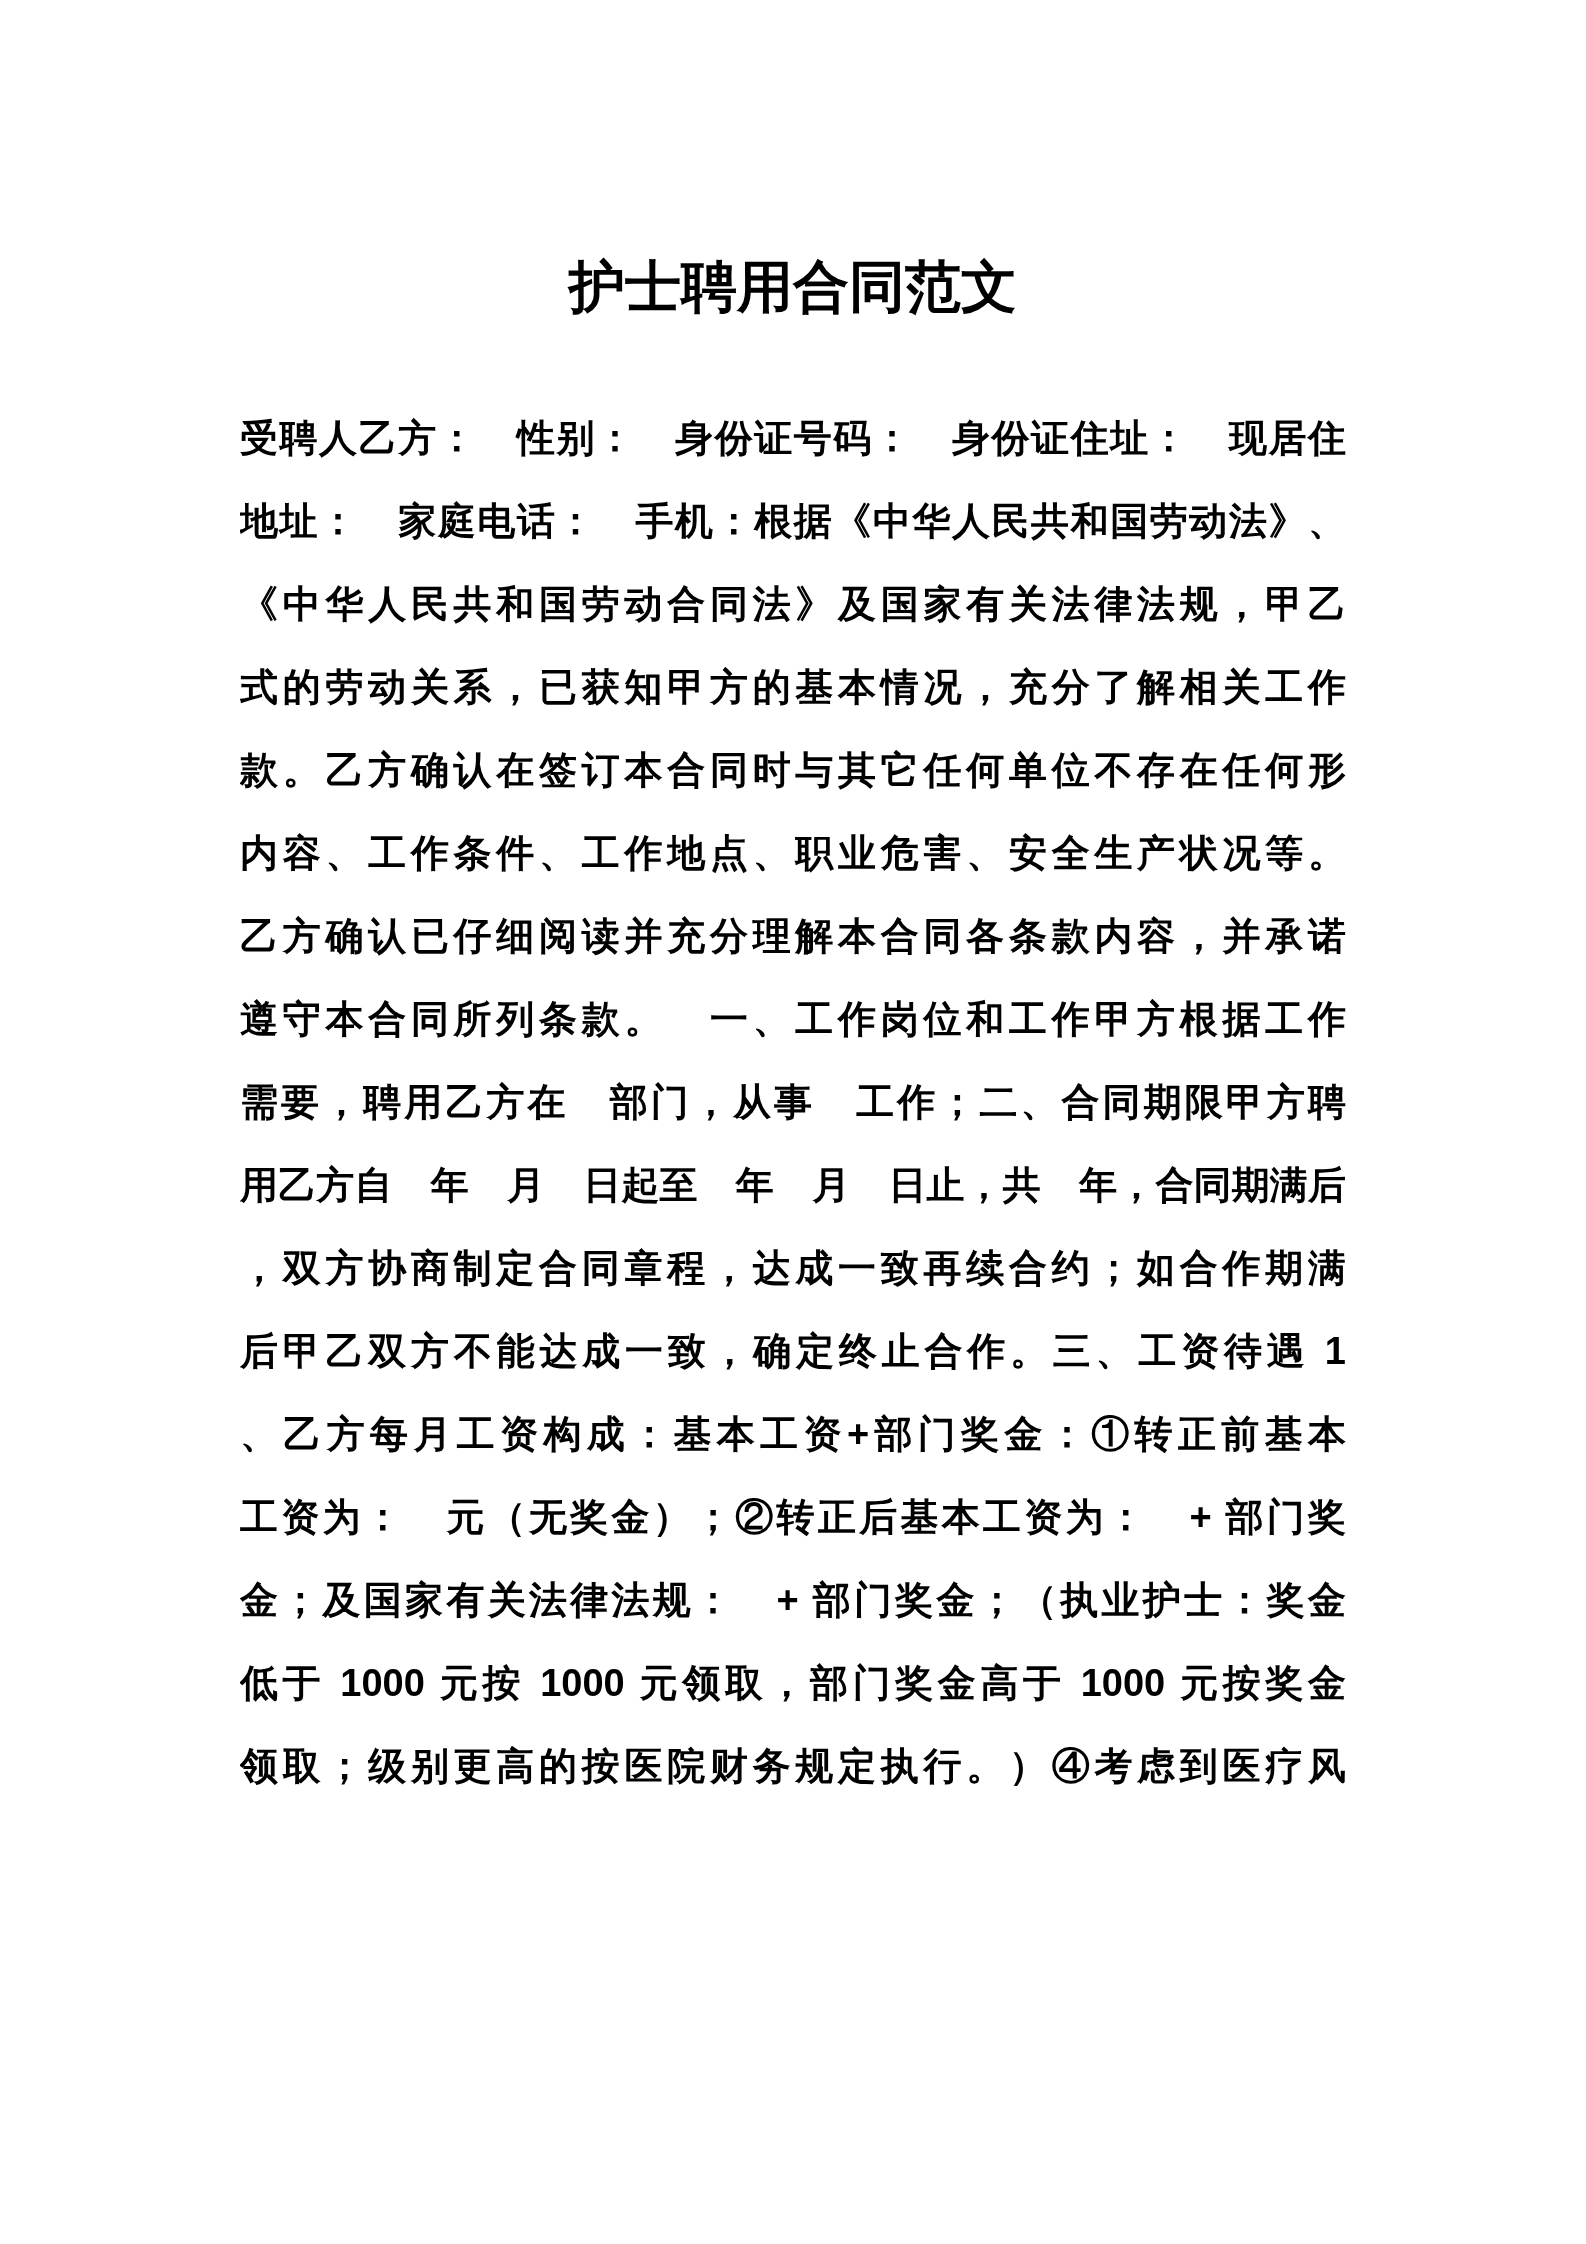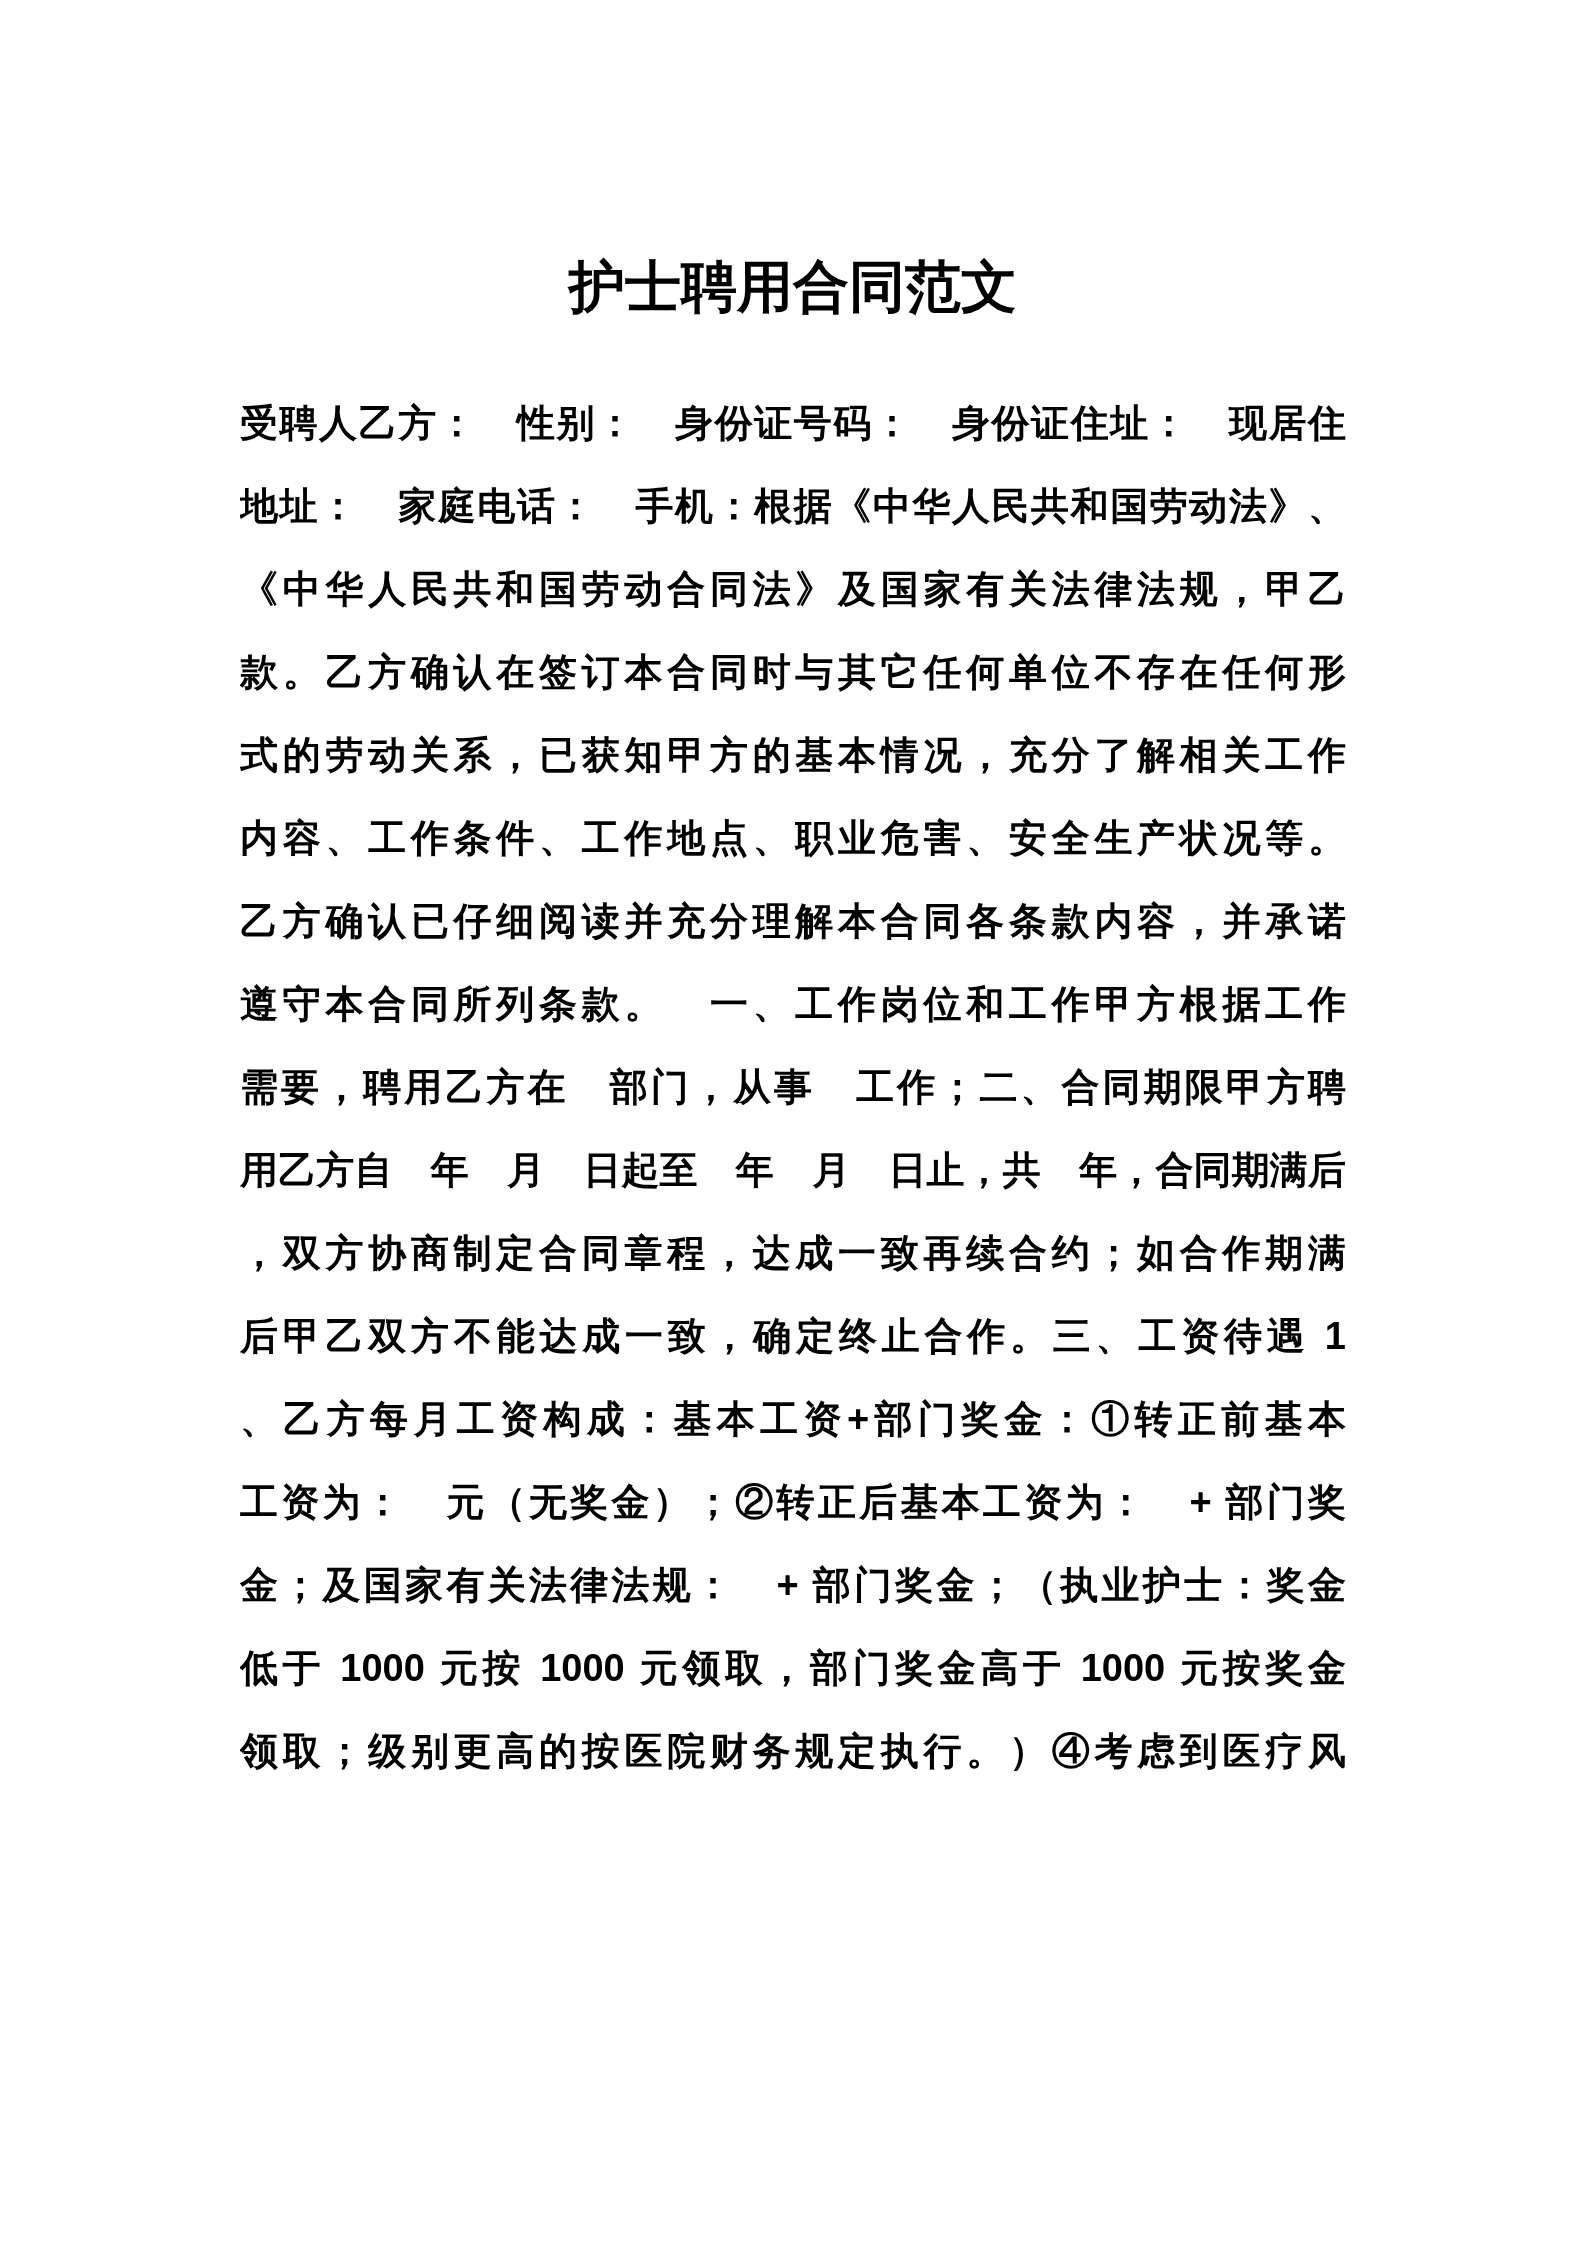--- a/index.html
+++ b/index.html
@@ -24,21 +24,21 @@
     margin: 0;
     font-size: 56px;
     line-height: 73px;
     font-weight: 700;
     text-align: center;
     color: #000000;
     white-space: nowrap;
   }
   .doc-body {
     position: absolute;
-    top: 382px;
+    top: 397px;
     left: 240px;
     width: 1106px;
     font-size: 38px;
     font-weight: 700;
     color: #000000;
   }
   .line {
     height: 83px;
     line-height: 83px;
     text-align: justify;
@@ -49,22 +49,22 @@
 </style>
 </head>
 <body>
 
 <div class="page">
   <h1 class="doc-title">护士聘用合同范文</h1>
   <div class="doc-body" id="doc-body">
       <div class="line">受聘人乙方：　性别：　身份证号码：　身份证住址：　现居住</div>
       <div class="line">地址：　家庭电话：　手机：根据《中华人民共和国劳动法》、</div>
       <div class="line">《中华人民共和国劳动合同法》及国家有关法律法规，甲乙</div>
+      <div class="line">式的劳动关系，已获知甲方的基本情况，充分了解相关工作</div>
       <div class="line">款。乙方确认在签订本合同时与其它任何单位不存在任何形</div>
-      <div class="line">式的劳动关系，已获知甲方的基本情况，充分了解相关工作</div>
       <div class="line">内容、工作条件、工作地点、职业危害、安全生产状况等。</div>
       <div class="line">乙方确认已仔细阅读并充分理解本合同各条款内容，并承诺</div>
       <div class="line">遵守本合同所列条款。　一、工作岗位和工作甲方根据工作</div>
       <div class="line">需要，聘用乙方在　部门，从事　工作；二、合同期限甲方聘</div>
       <div class="line">用乙方自　年　月　日起至　年　月　日止，共　年，合同期满后</div>
       <div class="line">，双方协商制定合同章程，达成一致再续合约；如合作期满</div>
       <div class="line">后甲乙双方不能达成一致，确定终止合作。三、工资待遇 1</div>
       <div class="line">、乙方每月工资构成：基本工资+部门奖金：①转正前基本</div>
       <div class="line">工资为：　元（无奖金）；②转正后基本工资为：　+ 部门奖</div>
       <div class="line">金；及国家有关法律法规：　+ 部门奖金；（执业护士：奖金</div>

